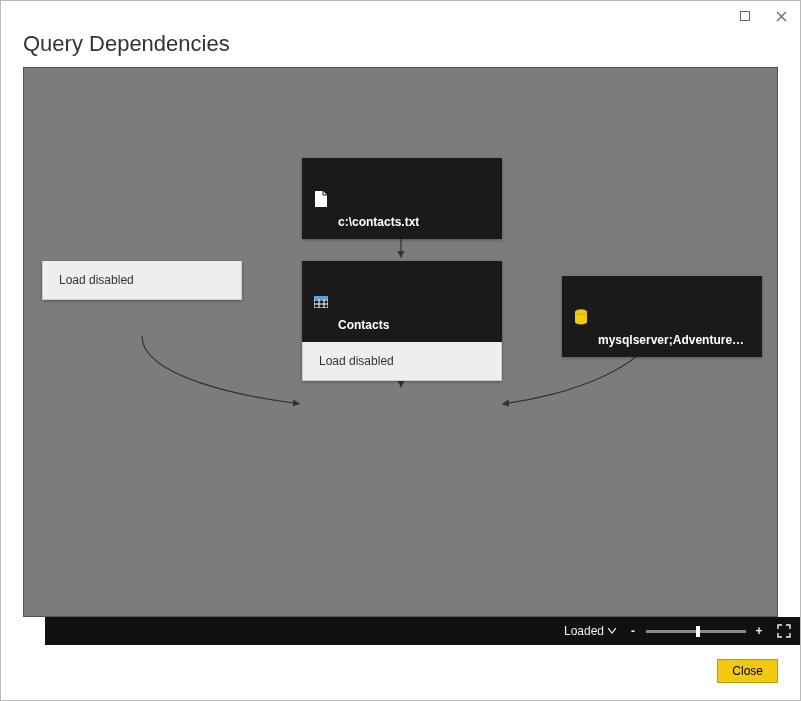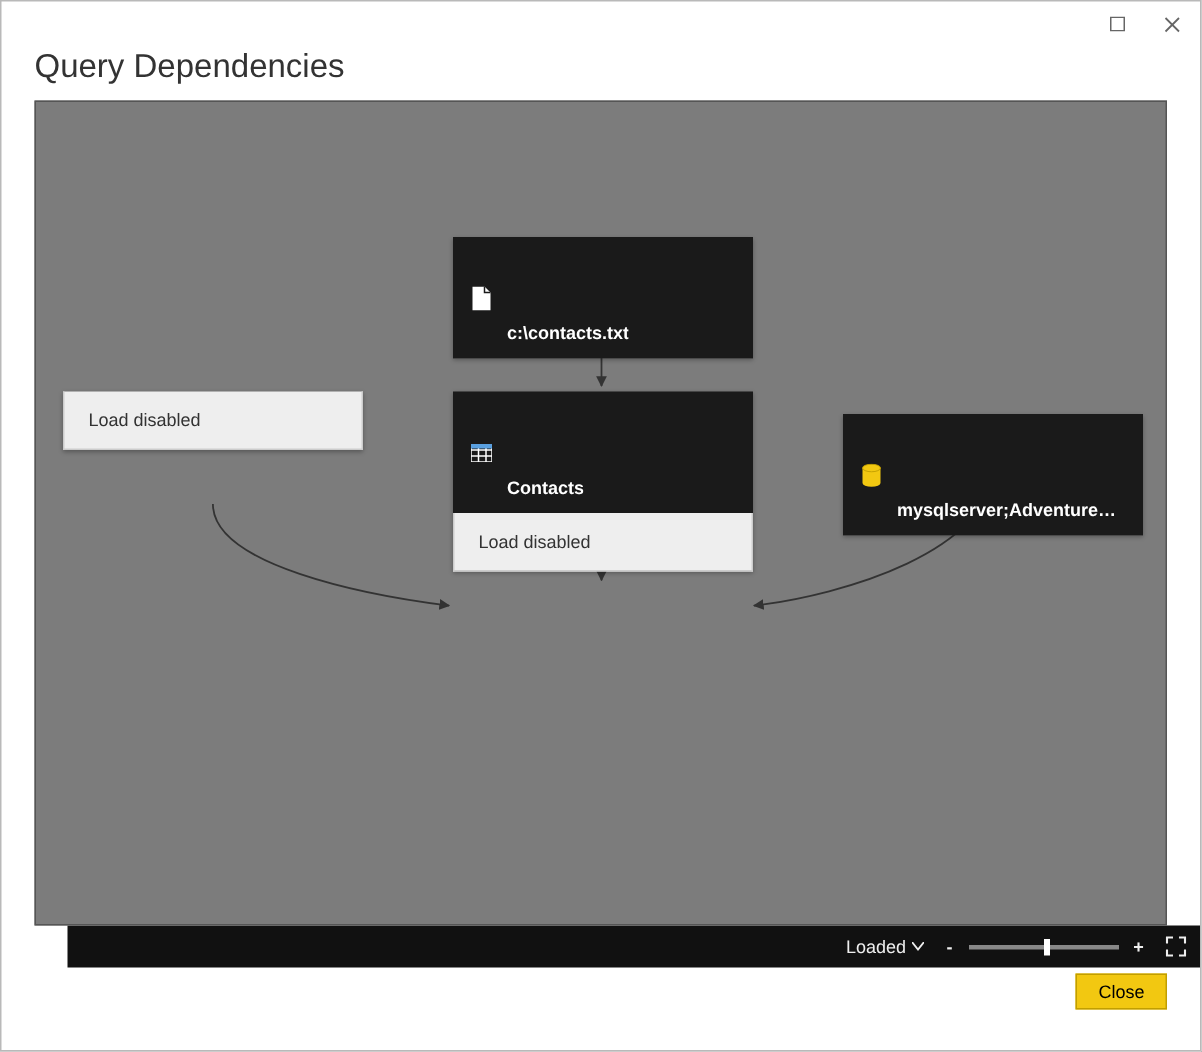--- a/index.html
+++ b/index.html
@@ -141,21 +141,21 @@
       font-weight: bold;
     }
     .toolbar .fit {
       cursor: default;
       display: flex;
       align-items: center;
     }
     .footer {
       display: flex;
       justify-content: flex-end;
-      padding: 4px 22px;
+      padding: 14px 22px;
     }
     .btn-close {
       background: #f2c811;
       border: 1px solid #c19e00;
       padding: 4px 14px;
       font-size: 12px;
       cursor: default;
       font-family: inherit;
     }
     .icon-svg { flex-shrink: 0; }

